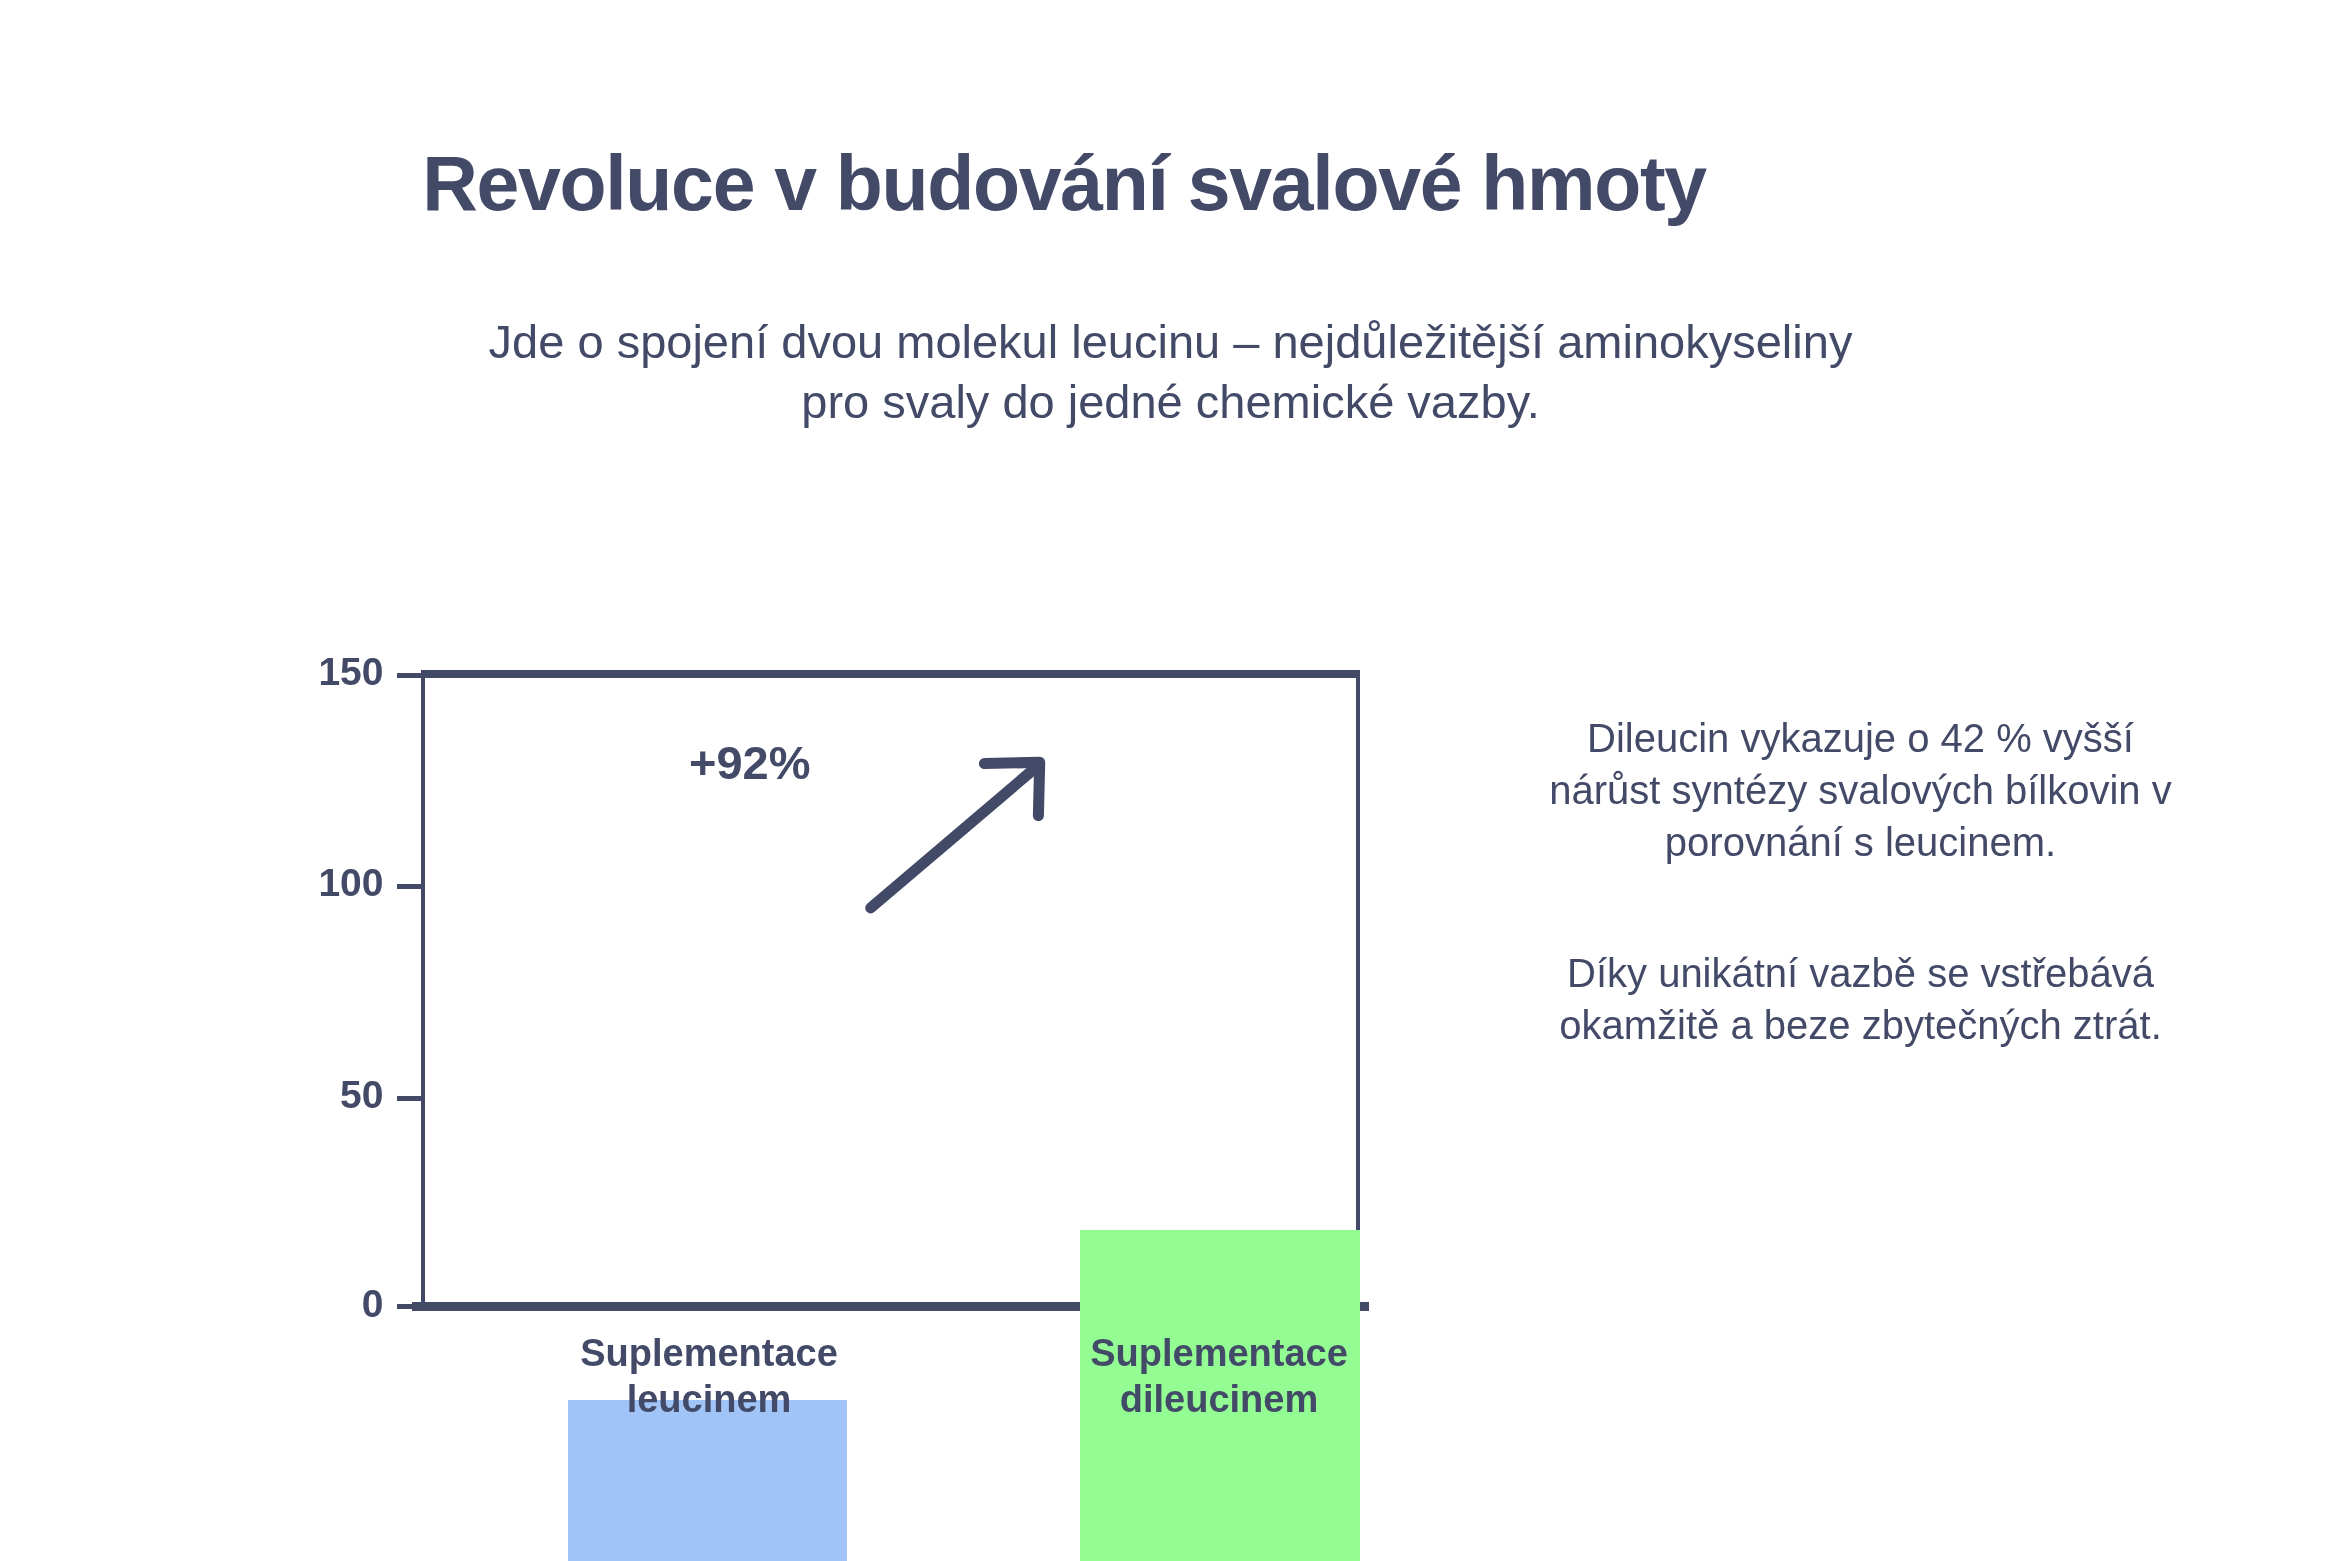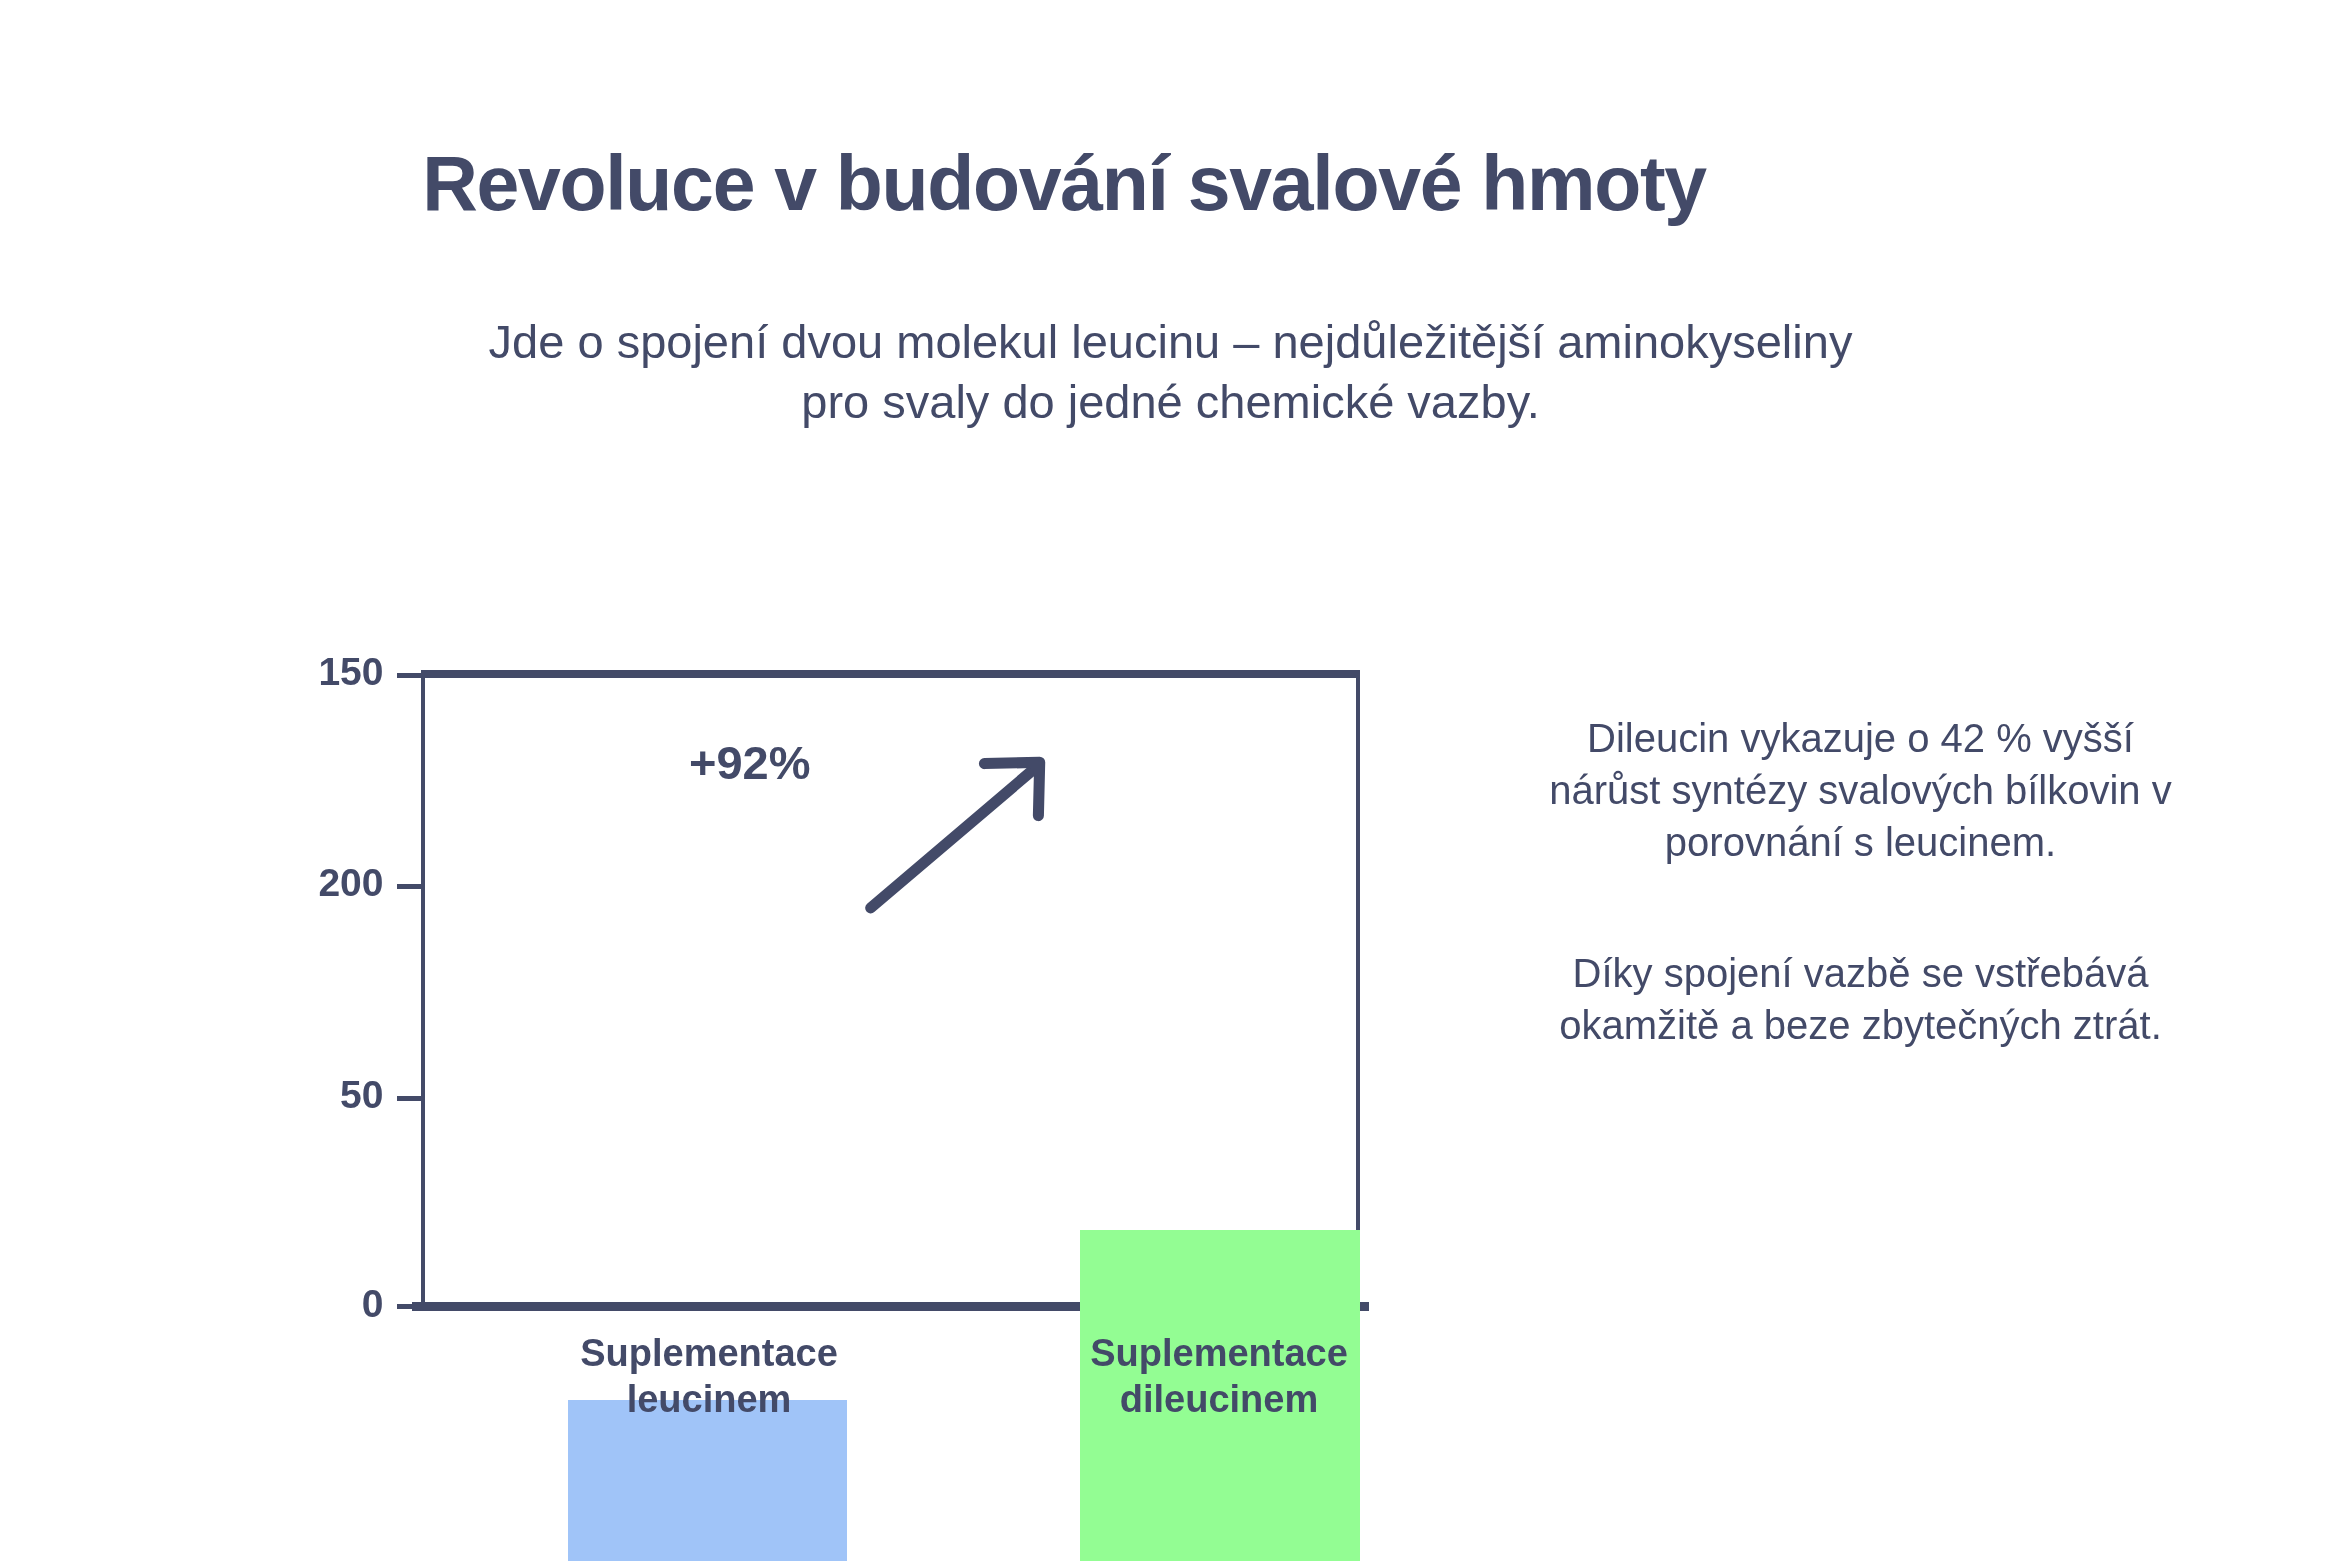--- a/index.html
+++ b/index.html
@@ -184,21 +184,21 @@
 
 
   <div id="plot-frame"></div>
 
   <div id="axis-bottom"></div>
 
   <div class="y-tick-line" style="left:163px; top:172px;"></div>
   <div class="y-tick-label" style="left:6.5px; top:151px;">150</div>
 
   <div class="y-tick-line" style="left:163px; top:383px;"></div>
-  <div class="y-tick-label" style="left:6.5px; top:362px;">200</div>
+  <div class="y-tick-label" style="left:6.5px; top:362px;">100</div>
 
   <div class="y-tick-line" style="left:163px; top:595px;"></div>
   <div class="y-tick-label" style="left:6.5px; top:574px;">50</div>
 
   <div class="y-tick-line" style="left:163px; top:803px;"></div>
   <div class="y-tick-label" style="left:6.5px; top:783px;">0</div>
 
   <div id="bars-layer">
     <div class="bar" id="bar-leucine" title="Suplementace leucinem: 95" style="height: 403px; background: rgb(160, 196, 248);"></div>
     <div class="bar" id="bar-dileucine" title="Suplementace dileucinem: 135" style="height: 573px; background: rgb(147, 253, 147);"></div>
@@ -211,15 +211,15 @@
     <polyline points="193,24 278,22 276,104" fill="none" stroke="#434a68" stroke-width="17" stroke-linecap="round" stroke-linejoin="round"></polyline>
   </svg>
 
   <div class="x-label" id="x-label-0">Suplementace leucinem</div>
   <div class="x-label" id="x-label-1">Suplementace dileucinem</div>
 
 </div>
 
 <div id="side-notes">
   <p class="side-para" id="side-para-1">Dileucin vykazuje o 42 % vyšší nárůst syntézy svalových bílkovin v porovnání s leucinem.</p>
-  <p class="side-para" id="side-para-2">Díky spojení vazbě se vstřebává okamžitě a beze zbytečných ztrát.</p>
+  <p class="side-para" id="side-para-2">Díky unikátní vazbě se vstřebává okamžitě a beze zbytečných ztrát.</p>
 </div>
 
 
 </body></html>

